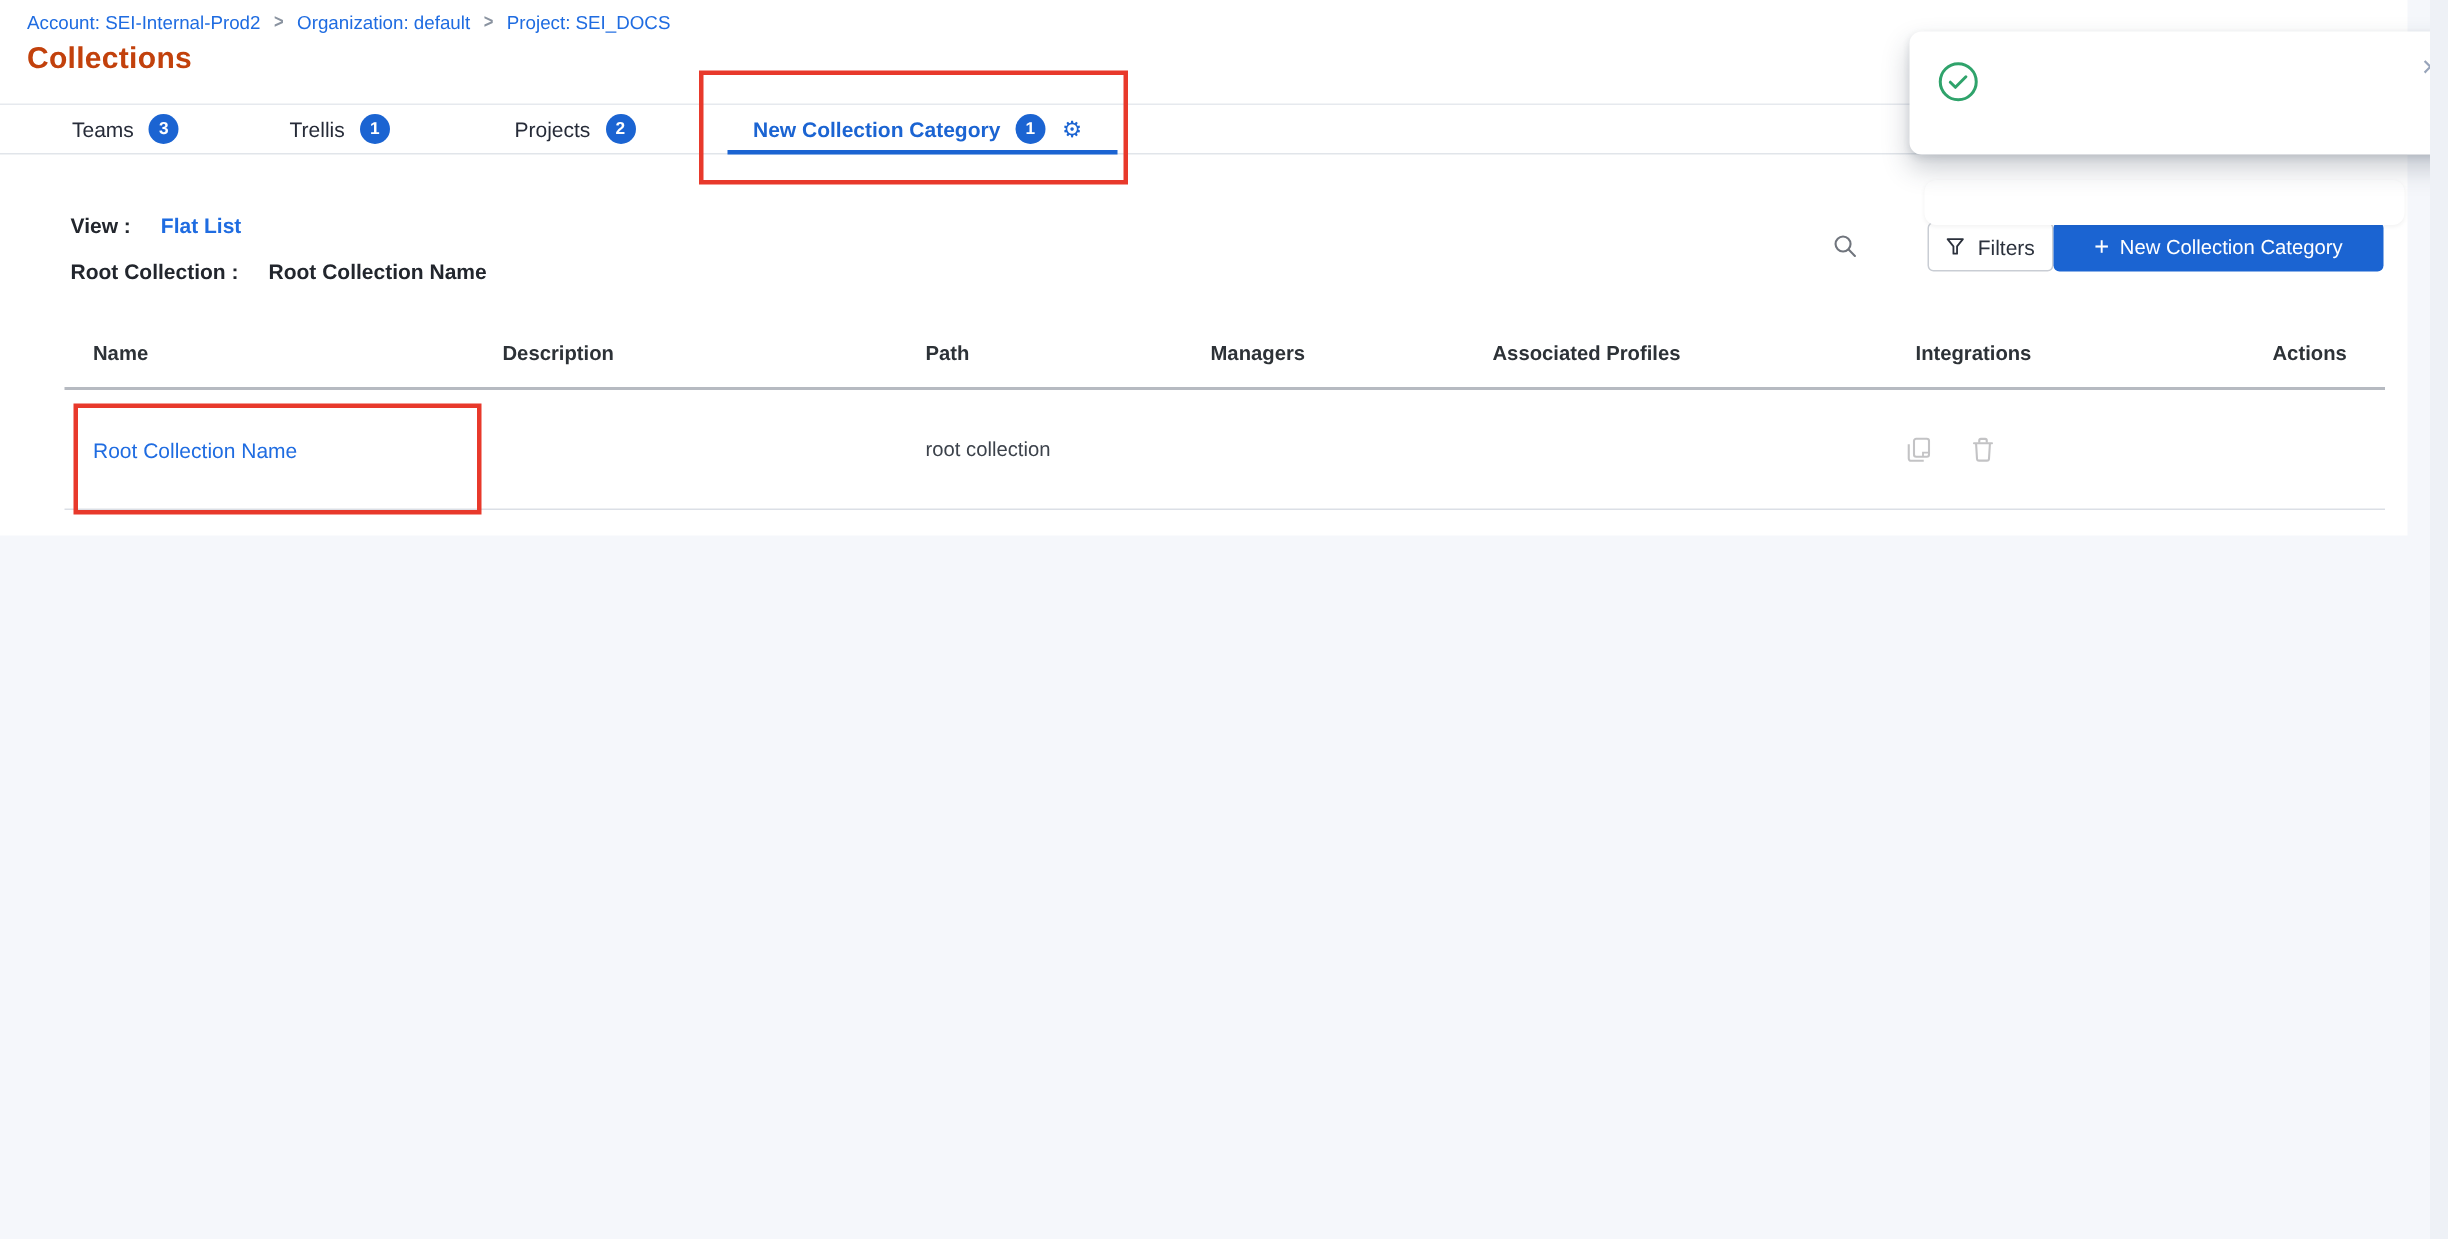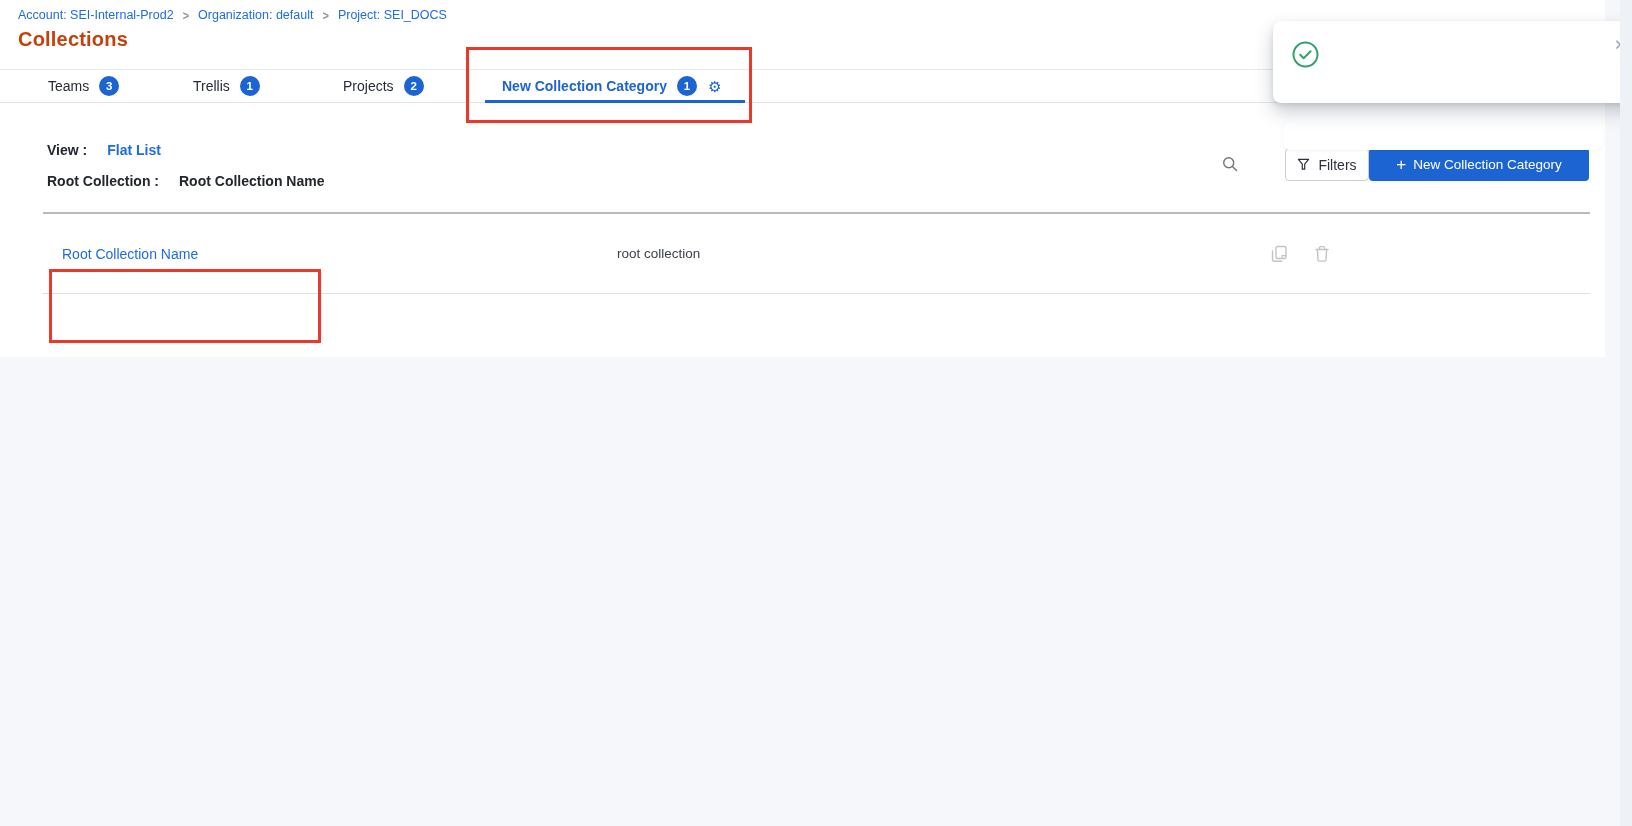--- a/index.html
+++ b/index.html
@@ -134,20 +134,29 @@
     </svg>
     <span>Filters</span>
   </button>
 
   <button class="primary-btn">
     <span class="plus-glyph">+</span>
     <span>New Collection Category</span>
   </button>
 
   <div class="table">
+    <div class="thead">
+      <div class="th">Name</div>
+      <div class="th">Description</div>
+      <div class="th">Path</div>
+      <div class="th">Managers</div>
+      <div class="th">Associated Profiles</div>
+      <div class="th">Integrations</div>
+      <div class="th">Actions</div>
+    </div>
     <div class="head-sep"></div>
     <div class="trow">
       <div class="td">
         <a href="#" class="cell-link">Root Collection Name</a>
       </div>
       <div class="td"></div>
       <div class="td">root collection</div>
       <div class="td"></div>
       <div class="td"></div>
       <div class="td actions">

